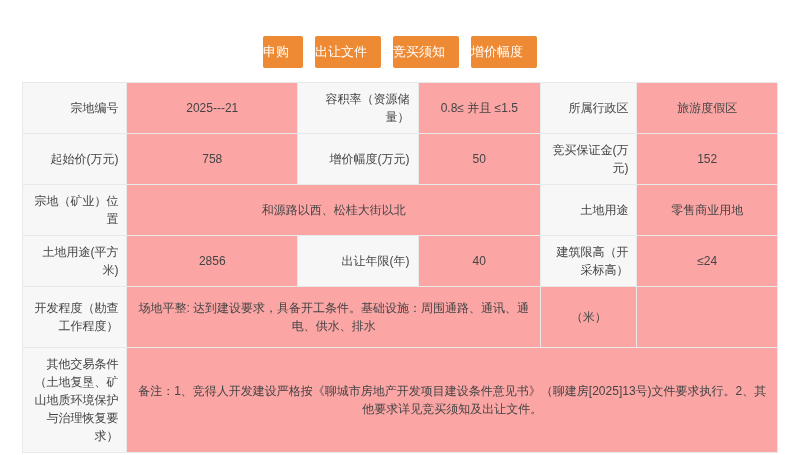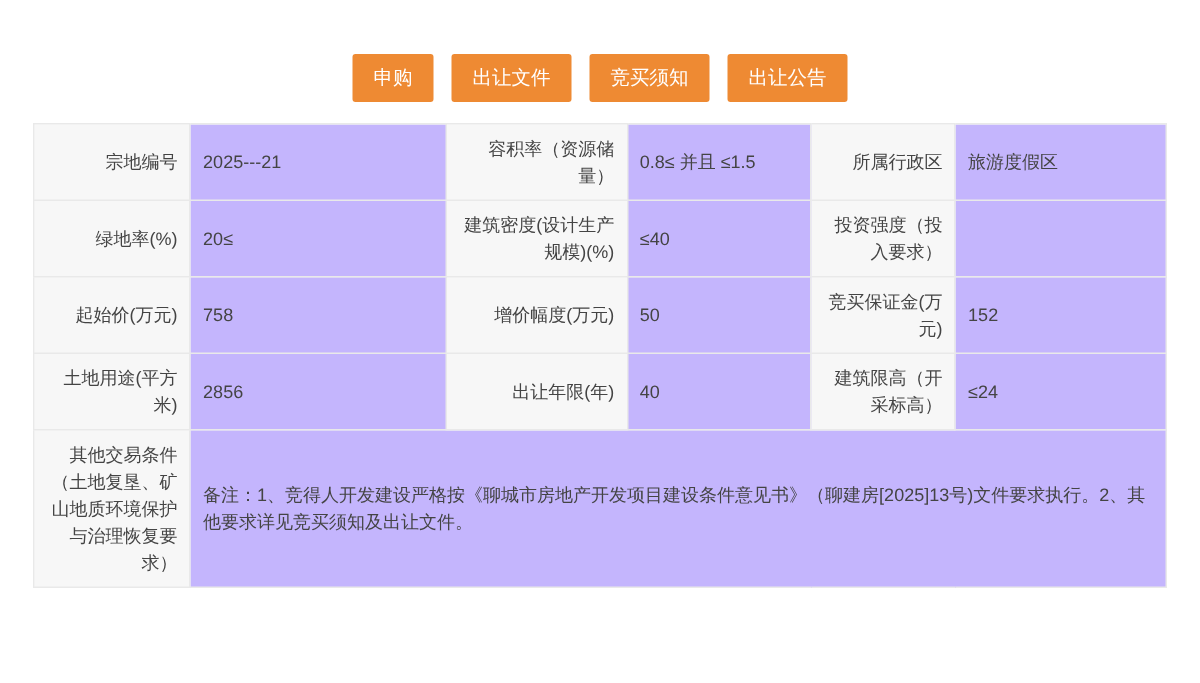--- a/index.html
+++ b/index.html
@@ -28,21 +28,21 @@
     justify-content: center;
     gap: 12px;
     padding-top: 36px;
     padding-bottom: 14px;
   }
   .tab-btn {
     background: #ee8a33;
     color: #ffffff;
     font-size: 13px;
     line-height: 1;
-    padding: 9px 14px 10px 14px;
+    padding: 9px 14px 10px 0;
     border: none;
     border-radius: 2px;
     cursor: pointer;
     white-space: nowrap;
     font-family: "Liberation Sans", sans-serif;
   }
   
   .tbl-wrap {
     padding: 0 22px;
     box-sizing: border-box;
@@ -61,22 +61,22 @@
     color: #444;
     word-break: break-all;
   }
   td.lbl {
     background: #f7f7f7;
     text-align: right;
     color: #555;
     padding-right: 10px;
   }
   td.val {
-    background: #c4b5fd;
-    text-align: left;
+    background: #fca5a5;
+    text-align: center;
     color: #444;
   }
   .w-lbl  { width: 104px; }
   .w-val  { width: 170px; }
   .w-lbl2 { width: 120px; }
   .w-val2 { width: 122px; }
   .w-lbl3 { width: 96px; }
   .w-val3 { width: 140px; }
   .tall td { height: 26px; }
   .note-cell {
@@ -89,21 +89,21 @@
 </style>
 </head>
 <body>
 
 <div class="page">
 
   <div class="tabs">
     <button class="tab-btn">申购</button>
     <button class="tab-btn">出让文件</button>
     <button class="tab-btn">竞买须知</button>
-    <button class="tab-btn">出让公告</button>
+    <button class="tab-btn">增价幅度</button>
   </div>
 
   <div class="tbl-wrap">
     <table class="detail">
       <colgroup>
         <col class="w-lbl">
           <col class="w-val">
         <col class="w-lbl2">
           <col class="w-val2">
         <col class="w-lbl3">
@@ -112,42 +112,46 @@
       <tbody>
         <tr class="tall">
           <td class="lbl">宗地编号</td>
           <td class="val">2025---21</td>
           <td class="lbl">容积率（资源储量）</td>
           <td class="val">0.8≤ 并且 ≤1.5</td>
           <td class="lbl">所属行政区</td>
           <td class="val">旅游度假区</td>
         </tr>
         <tr class="tall">
-          <td class="lbl">绿地率(%)</td>
-          <td class="val">20≤</td>
-          <td class="lbl">建筑密度(设计生产规模)(%)</td>
-          <td class="val">≤40</td>
-          <td class="lbl">投资强度（投入要求）</td>
-          <td class="val"></td>
-        </tr>
-        <tr class="tall">
           <td class="lbl">起始价(万元)</td>
           <td class="val">758</td>
           <td class="lbl">增价幅度(万元)</td>
           <td class="val">50</td>
           <td class="lbl">竞买保证金(万元)</td>
           <td class="val">152</td>
         </tr>
         <tr class="tall">
+          <td class="lbl">宗地（矿业）位置</td>
+          <td class="val" colspan="3">和源路以西、松桂大街以北</td>
+          <td class="lbl">土地用途</td>
+          <td class="val">零售商业用地</td>
+        </tr>
+        <tr class="tall">
           <td class="lbl">土地用途(平方米)</td>
           <td class="val">2856</td>
           <td class="lbl">出让年限(年)</td>
           <td class="val">40</td>
           <td class="lbl">建筑限高（开采标高）</td>
           <td class="val">≤24</td>
+        </tr>
+        <tr>
+          <td class="lbl" style="height:46px">开发程度（勘查工作程度）</td>
+          <td class="val note-cell" colspan="3">场地平整: 达到建设要求，具备开工条件。基础设施：周围通路、通讯、通电、供水、排水</td>
+          <td class="val unit-cell">（米）</td>
+          <td class="val"></td>
         </tr>
         <tr>
           <td class="lbl" style="height:64px">其他交易条件（土地复垦、矿山地质环境保护与治理恢复要求）</td>
           <td class="val note-cell" colspan="5">备注：1、竞得人开发建设严格按《聊城市房地产开发项目建设条件意见书》（聊建房[2025]13号)文件要求执行。2、其他要求详见竞买须知及出让文件。</td>
         </tr>
 
       </tbody>
     </table>
   </div>
 

